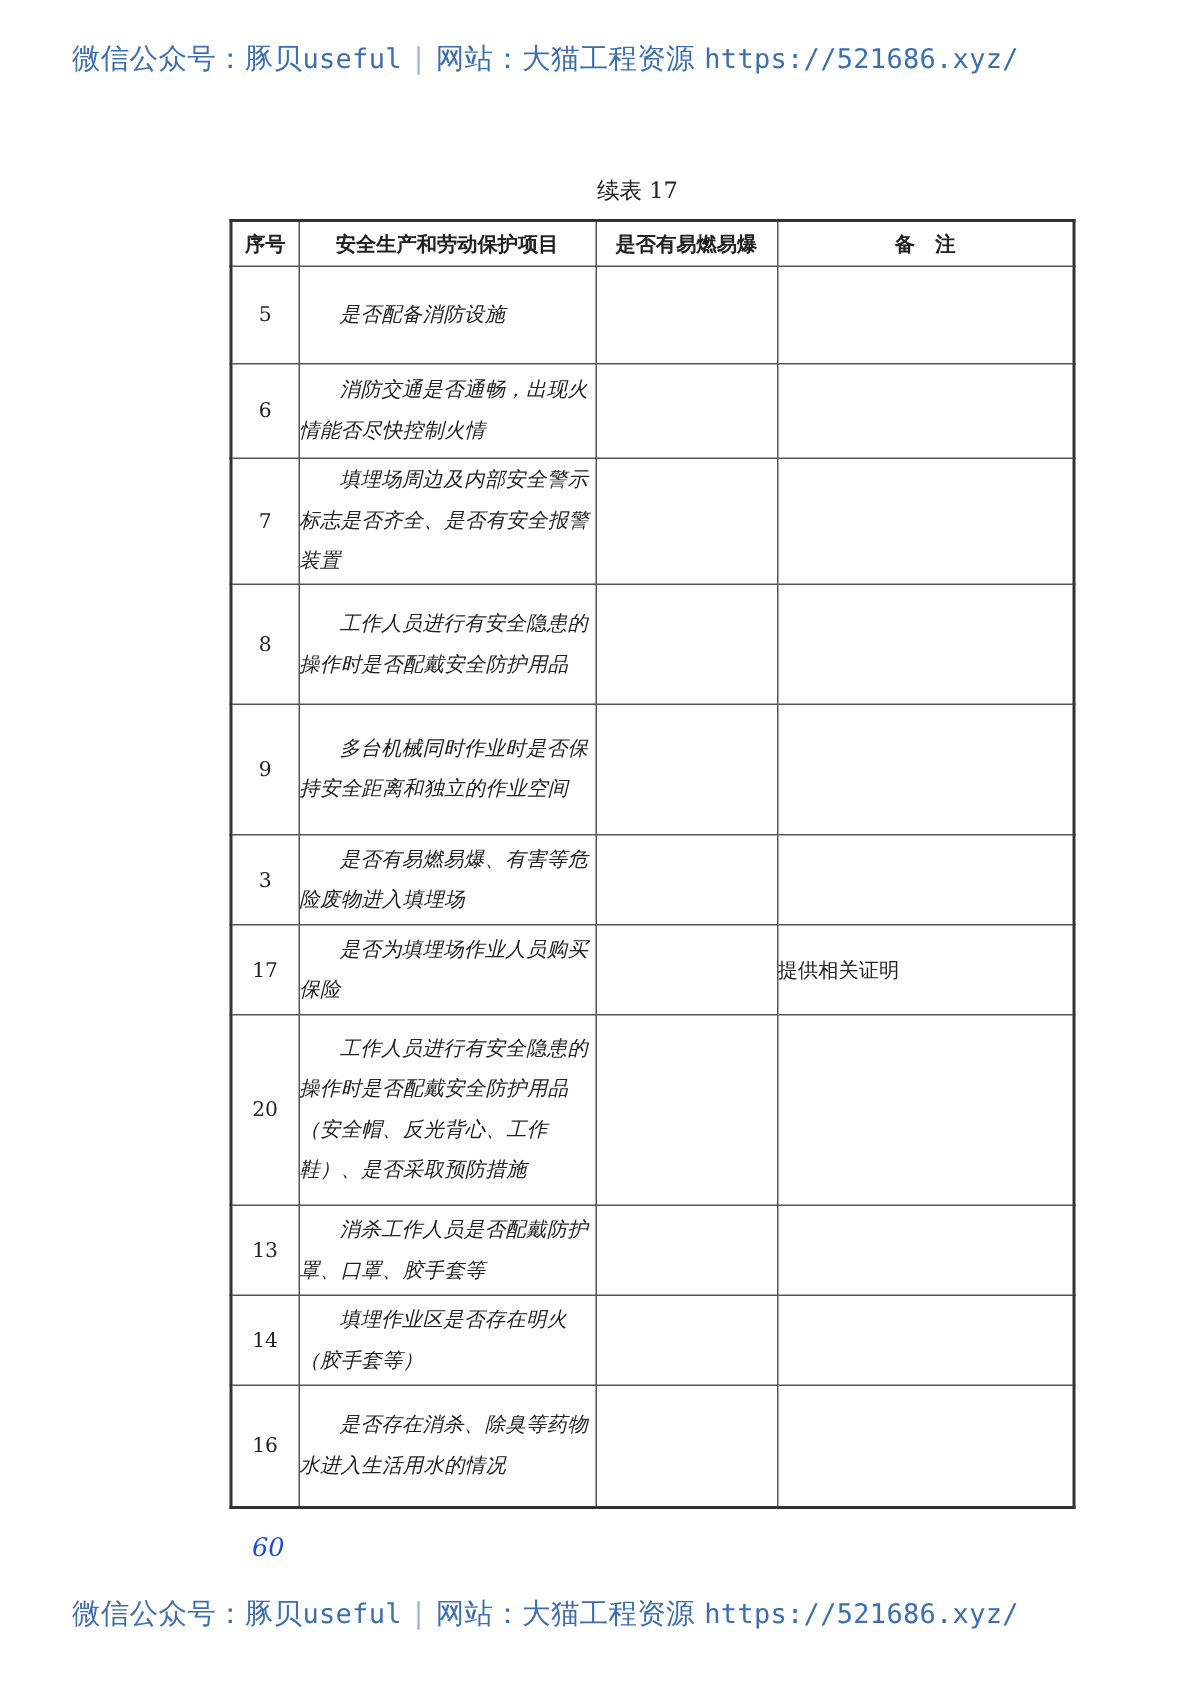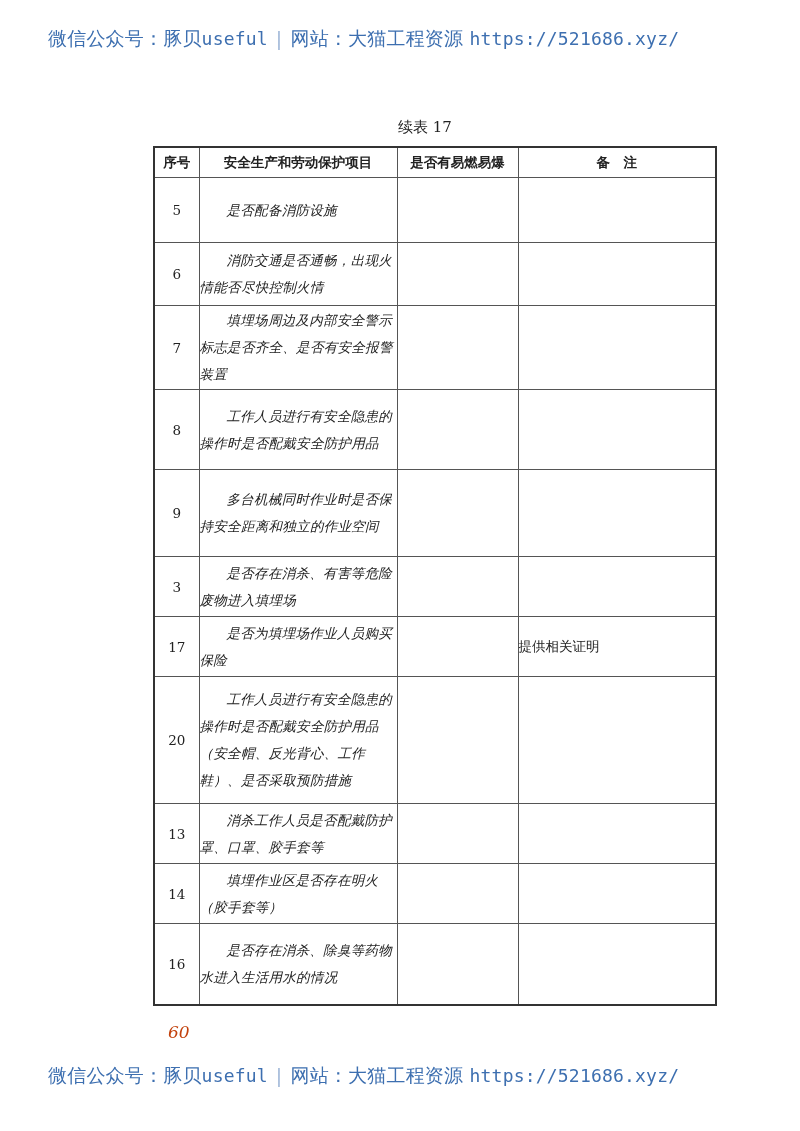--- a/index.html
+++ b/index.html
@@ -28,21 +28,21 @@
   table.form th, table.form td {
     border: 1px solid #555; font-weight: normal; font-size: 13.5px;
     color: #222; padding: 0; vertical-align: middle;
   }
   table.form th { height: 29px; text-align: center; font-weight: bold; }
   td.num { text-align: center; font-size: 13px; }
   td.item { padding: 2px 6px 2px 6px; line-height: 27px; letter-spacing: 0.3px; font-style: italic; }
   td.item span { display: block; text-indent: 2em; }
   td.remark { padding-left: 22px; }
   .page-num {
-    position: absolute; top: 1022px; left: 168px; font-style: italic; font-size: 17px; color: #c2410c;
+    position: absolute; top: 1022px; left: 168px; font-style: italic; font-size: 17px; color: #1d4ed8;
   }
 </style>
 </head>
 <body>
 
 <div class="watermark wm-top">
   <span>微信公众号：豚贝</span><span class="mono">useful</span><span class="sep">|</span><span>网站：大猫工程资源</span> <span class="mono">https://521686.xyz/</span>
 </div>
 
 <div class="table-title">续表 17</div>
@@ -99,21 +99,21 @@
         <td class="num">9</td>
         <td class="item">
           <span>多台机械同时作业时是否保持安全距离和独立的作业空间</span>
         </td>
         <td class="actual"></td>
         <td class="remark"></td>
       </tr>
       <tr style="height: 60px;">
         <td class="num">3</td>
         <td class="item">
-          <span>是否存在消杀、有害等危险废物进入填埋场</span>
+          <span>是否有易燃易爆、有害等危险废物进入填埋场</span>
         </td>
         <td class="actual"></td>
         <td class="remark"></td>
       </tr>
       <tr style="height: 60px;">
         <td class="num">17</td>
         <td class="item">
           <span>是否为填埋场作业人员购买保险</span>
         </td>
         <td class="actual"></td>

